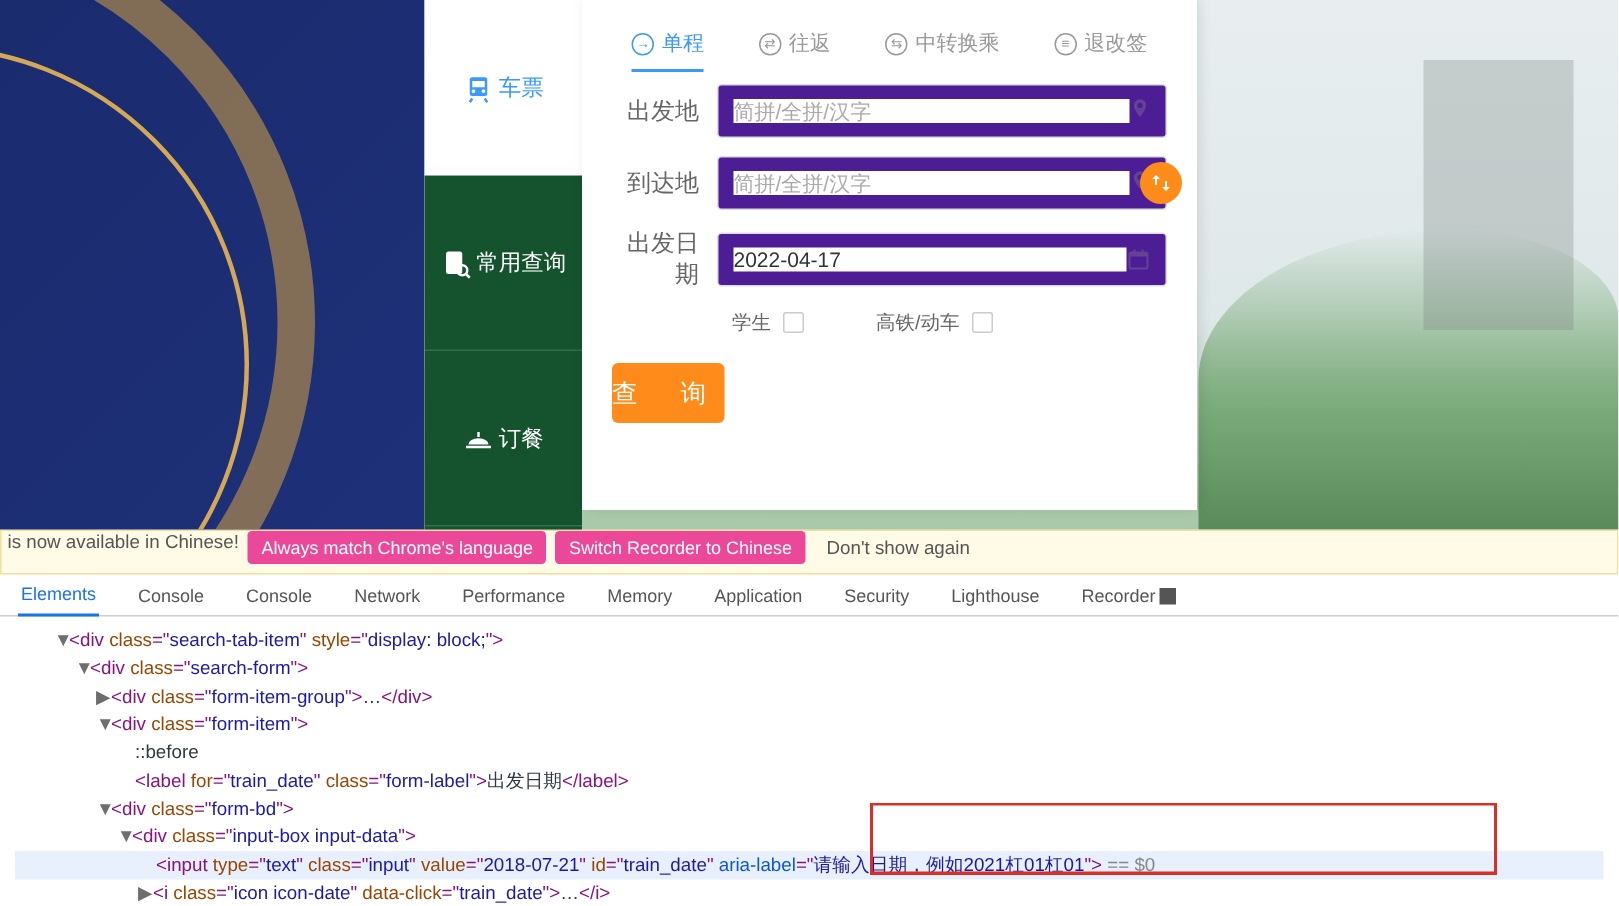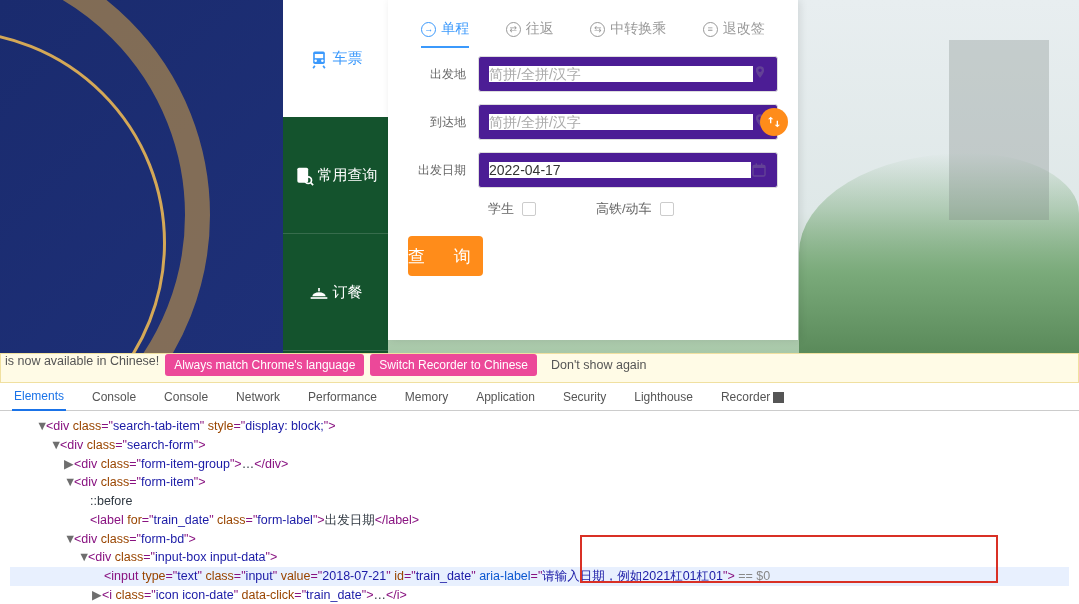--- a/index.html
+++ b/index.html
@@ -19,29 +19,29 @@
 .nav-icon { width:20px; height:18px; display:inline-block; }
 
 .search-panel { position:absolute; left:388px; top:0; width:410px; height:340px; background:#fff; box-shadow:2px 0 8px rgba(0,0,0,0.1); padding-top:20px; }
 .tabs { display:flex; justify-content:space-around; padding:0 15px 18px; }
 .tab { display:flex; align-items:center; gap:5px; color:#999; font-size:14px; cursor:pointer; position:relative; }
 .tab.active { color:#3b99fc; }
 .tab.active::after { content:""; position:absolute; bottom:-10px; left:0; right:0; height:2px; background:#3b99fc; }
 .tab-icon { width:15px; height:15px; border:1.5px solid currentColor; border-radius:50%; display:flex; align-items:center; justify-content:center; font-size:9px; }
 
 .form-row { display:flex; align-items:center; padding:0 20px; margin-bottom:12px; position:relative; }
-.form-label { width:70px; text-align:right; color:#666; font-size:12px; padding-right:12px; }
+.form-label { width:70px; text-align:right; color:#666; font-size:16px; padding-right:12px; }
 .input-box { flex:1; height:36px; border:1px solid #ddd; border-radius:3px; display:flex; align-items:center; padding:0 10px; background:#4c1d95; }
 .input-box input { border:none; outline:none; flex:1; font-size:14px; color:#333; }
 .input-box input::placeholder { color:#aaa; }
 .loc-icon { width:14px; height:18px; opacity:0.3; }
 .cal-icon { width:16px; height:16px; opacity:0.3; }
 .swap-btn { position:absolute; right:10px; top:108px; width:28px; height:28px; background:#ff8c1a; border-radius:50%; display:flex; align-items:center; justify-content:center; z-index:5; cursor:pointer; }
 
-.checkbox-row { display:flex; gap:60px; padding-left:100px; margin:12px 0 18px; }
+.checkbox-row { display:flex; gap:48px; padding-left:100px; margin:12px 0 18px; }
 .check-item { display:flex; align-items:center; gap:8px; color:#666; font-size:13px; }
 .check-box { width:14px; height:14px; border:1px solid #ccc; border-radius:2px; }
 .query-btn { margin:0 20px; height:40px; background:#ff8c1a; color:#fff; border:none; border-radius:4px; font-size:17px; letter-spacing:12px; cursor:pointer; display:flex; align-items:center; justify-content:center; }
 
 .infobar { height:30px; background:#fffbe6; border:1px solid #f0e0a0; display:flex; align-items:flex-start; font-size:12.5px; gap:6px; padding-left:4px; }
 .info-text { color:#555; }
 .info-btn { background:#ec4899; color:#fff; padding:4px 9px; border-radius:3px; font-size:12px; cursor:pointer; }
 .info-link { color:#555; padding:4px 8px; cursor:pointer; }
 
 .devtools-tabs { height:28px; border-bottom:1px solid #ccc; display:flex; align-items:center; gap:24px; padding-left:12px; font-size:12px; color:#555; }

